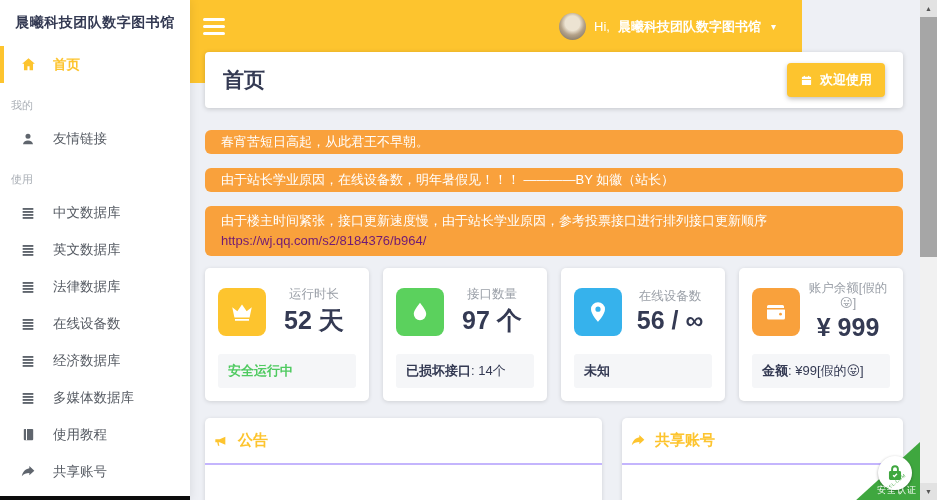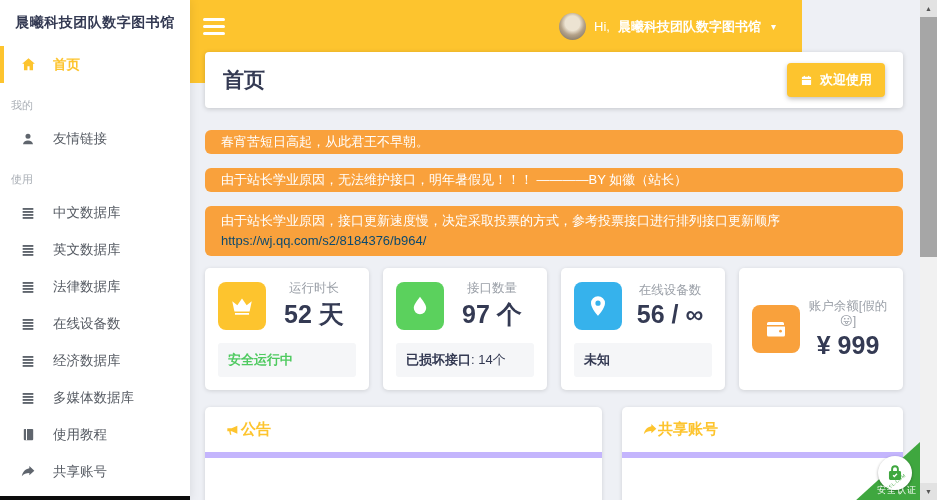--- a/index.html
+++ b/index.html
@@ -35,43 +35,43 @@
               display:flex;align-items:center;justify-content:space-between;padding:0 18px;box-sizing:border-box}
   .page-title{font-size:21px;font-weight:bold;color:#343a53}
   .welcome-btn{background:#fdc42e;color:#fff;border:none;border-radius:4px;font-size:13px;font-weight:bold;
                padding:8px 13px;display:flex;align-items:center;gap:7px;cursor:pointer;
                box-shadow:0 2px 5px rgba(0,0,0,.25);font-family:inherit}
   .alert{background:#f9a13c;border-radius:6px;color:#fff;font-size:13px;padding:0 16px;
          display:flex;align-items:center;margin-top:14px;box-sizing:border-box}
   .alert.first{margin-top:22px}
   .alert.one{height:24px}
   .alert.two{height:50px;flex-direction:column;align-items:flex-start;justify-content:center;line-height:20px}
-  .alert .link{color:#0c4a6e;text-decoration:none}
+  .alert .link{color:#701a75;text-decoration:none}
   
   .stats{display:flex;gap:14px;margin-top:12px}
   .stat-card{flex:1;background:#fff;border-radius:5px;box-shadow:0 1px 4px rgba(0,0,0,.13);
              padding:13px;box-sizing:border-box;display:flex;flex-direction:column}
   .stat-top{display:flex;align-items:center;flex:1}
   .stat-icon{width:48px;height:48px;border-radius:8px;display:flex;align-items:center;justify-content:center;flex:none}
   .stat-icon svg{fill:#fff}
   .stat-text{flex:1;text-align:center;min-width:0;padding-left:6px}
   .stat-label{font-size:12.5px;color:#9ba0a8;line-height:15px}
   .stat-value{font-size:25px;font-weight:bold;color:#343a53;margin-top:2px;white-space:nowrap}
   .stat-footer{margin-top:12px;background:#f5f6f8;border-radius:3px;padding:8px 10px;
                font-size:13px;color:#343a53}
   .f-label{font-weight:bold}
   .green{color:#4fca60}
   .bg-yellow{background:#fdc42e}.bg-green{background:#5bd15d}.bg-blue{background:#36b2ec}.bg-orange{background:#f9a13c}
   
   .panels{display:flex;gap:20px;margin-top:17px;align-items:flex-start}
   .panel{background:#fff;border-radius:5px 5px 0 0;box-shadow:0 1px 4px rgba(0,0,0,.13);height:210px;box-sizing:border-box}
   .panel.left{width:397px}
   .panel.right{flex:1}
-  .panel-header{height:45px;display:flex;align-items:center;gap:0;padding:0 20px;
-                border-bottom:6px solid #c4b5fd;color:#fdc42e;font-size:15px;font-weight:bold}
+  .panel-header{height:45px;display:flex;align-items:center;gap:9px;padding:0 8px;
+                border-bottom:2px solid #c4b5fd;color:#fdc42e;font-size:15px;font-weight:bold}
   .panel-header svg{fill:#fdc42e}
   .panel-body{padding:16px 20px}
   
   .scrollbar{position:absolute;right:0;top:0;width:17px;height:500px;background:#f1f1f1;z-index:6}
   .sb-btn{height:17px;display:flex;align-items:center;justify-content:center;
           font-size:7px;color:#555;background:#e2e2e2;cursor:pointer}
   .sb-btn.down{position:absolute;bottom:0;left:0;width:17px}
   .sb-thumb{position:absolute;top:17px;left:0;width:17px;height:240px;background:#a6a6a6;cursor:grab}
   
   .ssl-badge{position:absolute;right:17px;bottom:0;width:76px;height:58px;z-index:7;cursor:pointer}
@@ -224,24 +224,24 @@
             </svg>
         </span>
         <span>欢迎使用</span>
       </button>
     </div>
 
     <div class="alert one first">
       <span>春宵苦短日高起，从此君王不早朝。</span>
     </div>
     <div class="alert one">
-      <span>由于站长学业原因，无法维护接口，明年暑假见！！！ ————BY 如徽（站长）</span>
+      <span>由于站长学业原因，在线设备数，明年暑假见！！！ ————BY 如徽（站长）</span>
     </div>
     <div class="alert two">
-      <span>由于站长学业原因，接口更新速度慢，决定采取投票的方式，参考投票接口进行排列接口更新顺序</span>
+      <span>由于楼主时间紧张，接口更新速度慢，由于站长学业原因，参考投票接口进行排列接口更新顺序</span>
       <span class="link">https://wj.qq.com/s2/8184376/b964/</span>
     </div>
 
     <div class="stats">
       <div class="stat-card">
         <div class="stat-top">
           <div class="stat-icon bg-yellow">
             <svg width="26" height="26" viewBox="0 0 24 24">
                 <path d="M3 7.5l4.7 3.8L12 5l4.3 6.3L21 7.5l-2 9.5H5L3 7.5zM5.5 18.5h13V20h-13z"></path>
               </svg>
@@ -295,20 +295,23 @@
           <div class="stat-icon bg-orange">
             <svg width="24" height="24" viewBox="0 0 24 24">
                 <path d="M3 6.5A1.5 1.5 0 0 1 4.5 5h14A1.5 1.5 0 0 1 20 6.5V8H3zM3 9.5h17.5a.5.5 0 0 1 .5.5v8a1.5 1.5 0 0 1-1.5 1.5h-15A1.5 1.5 0 0 1 3 18z"></path>
                 <circle cx="16.5" cy="14.2" r="1.4" fill="#f9a13c"></circle>
               </svg>
           </div>
           <div class="stat-text">
             <div class="stat-label">账户余额[假的😛]</div>
             <div class="stat-value">¥ 999</div>
           </div>
+        </div>
+        <div class="stat-footer">
+          <span class="f-label">金额</span><span>: ¥99[假的😛]</span>
         </div>
       </div>
     </div>
 
     <div class="panels">
       <div class="panel left">
         <div class="panel-header">
           <span style="display:flex">
             <svg width="16" height="16" viewBox="0 0 24 24">
                 <path d="M3.5 9.5v4.5h2.8l1.2 5h2.1l-1.2-5H10l8.5 3.5v-12L10 9.5H3.5z"></path>

